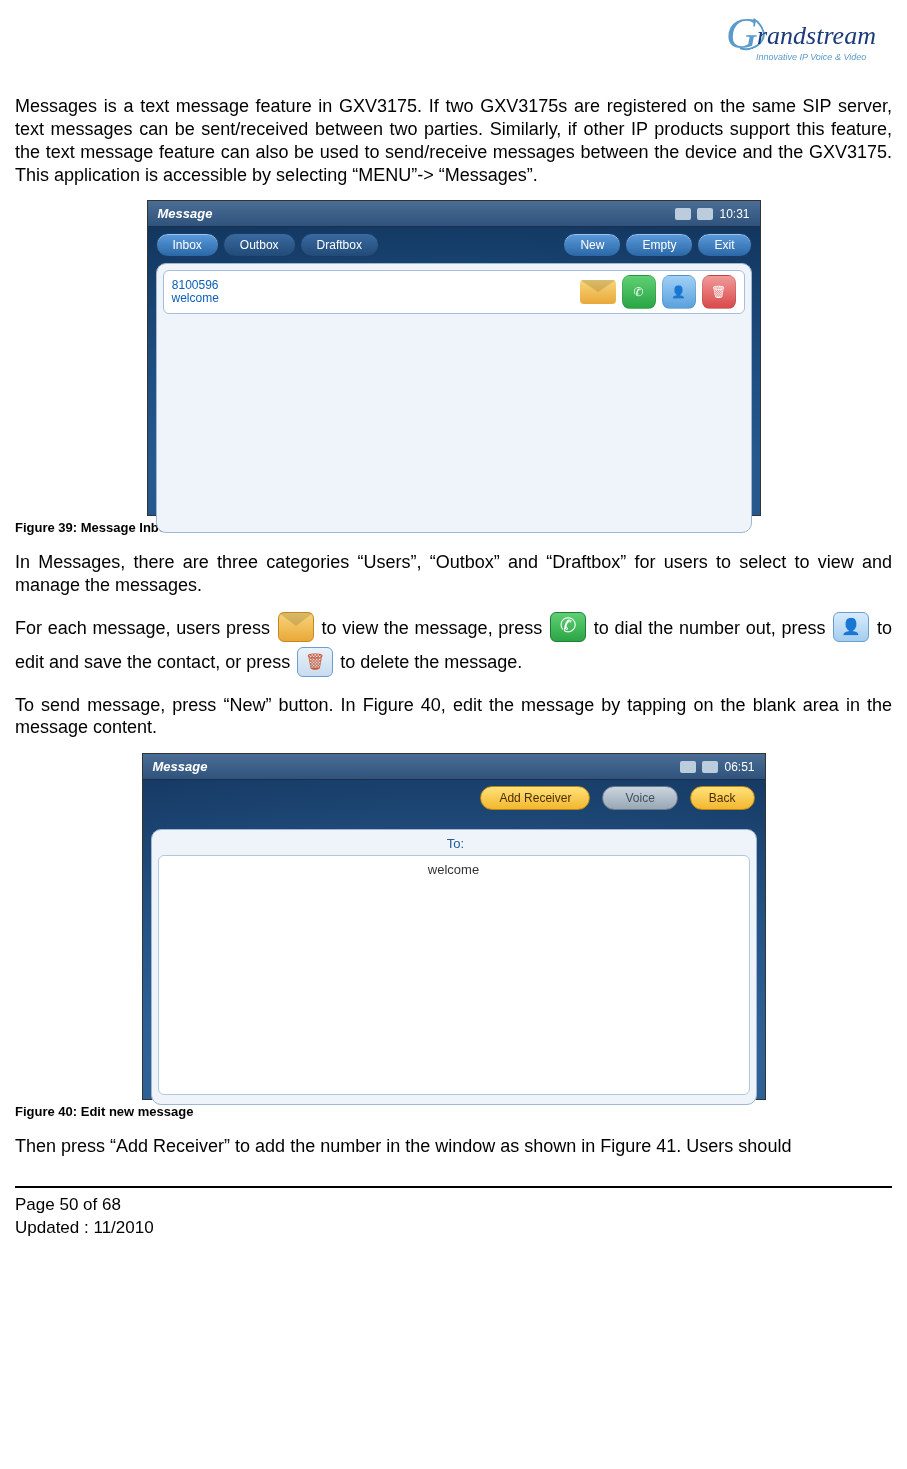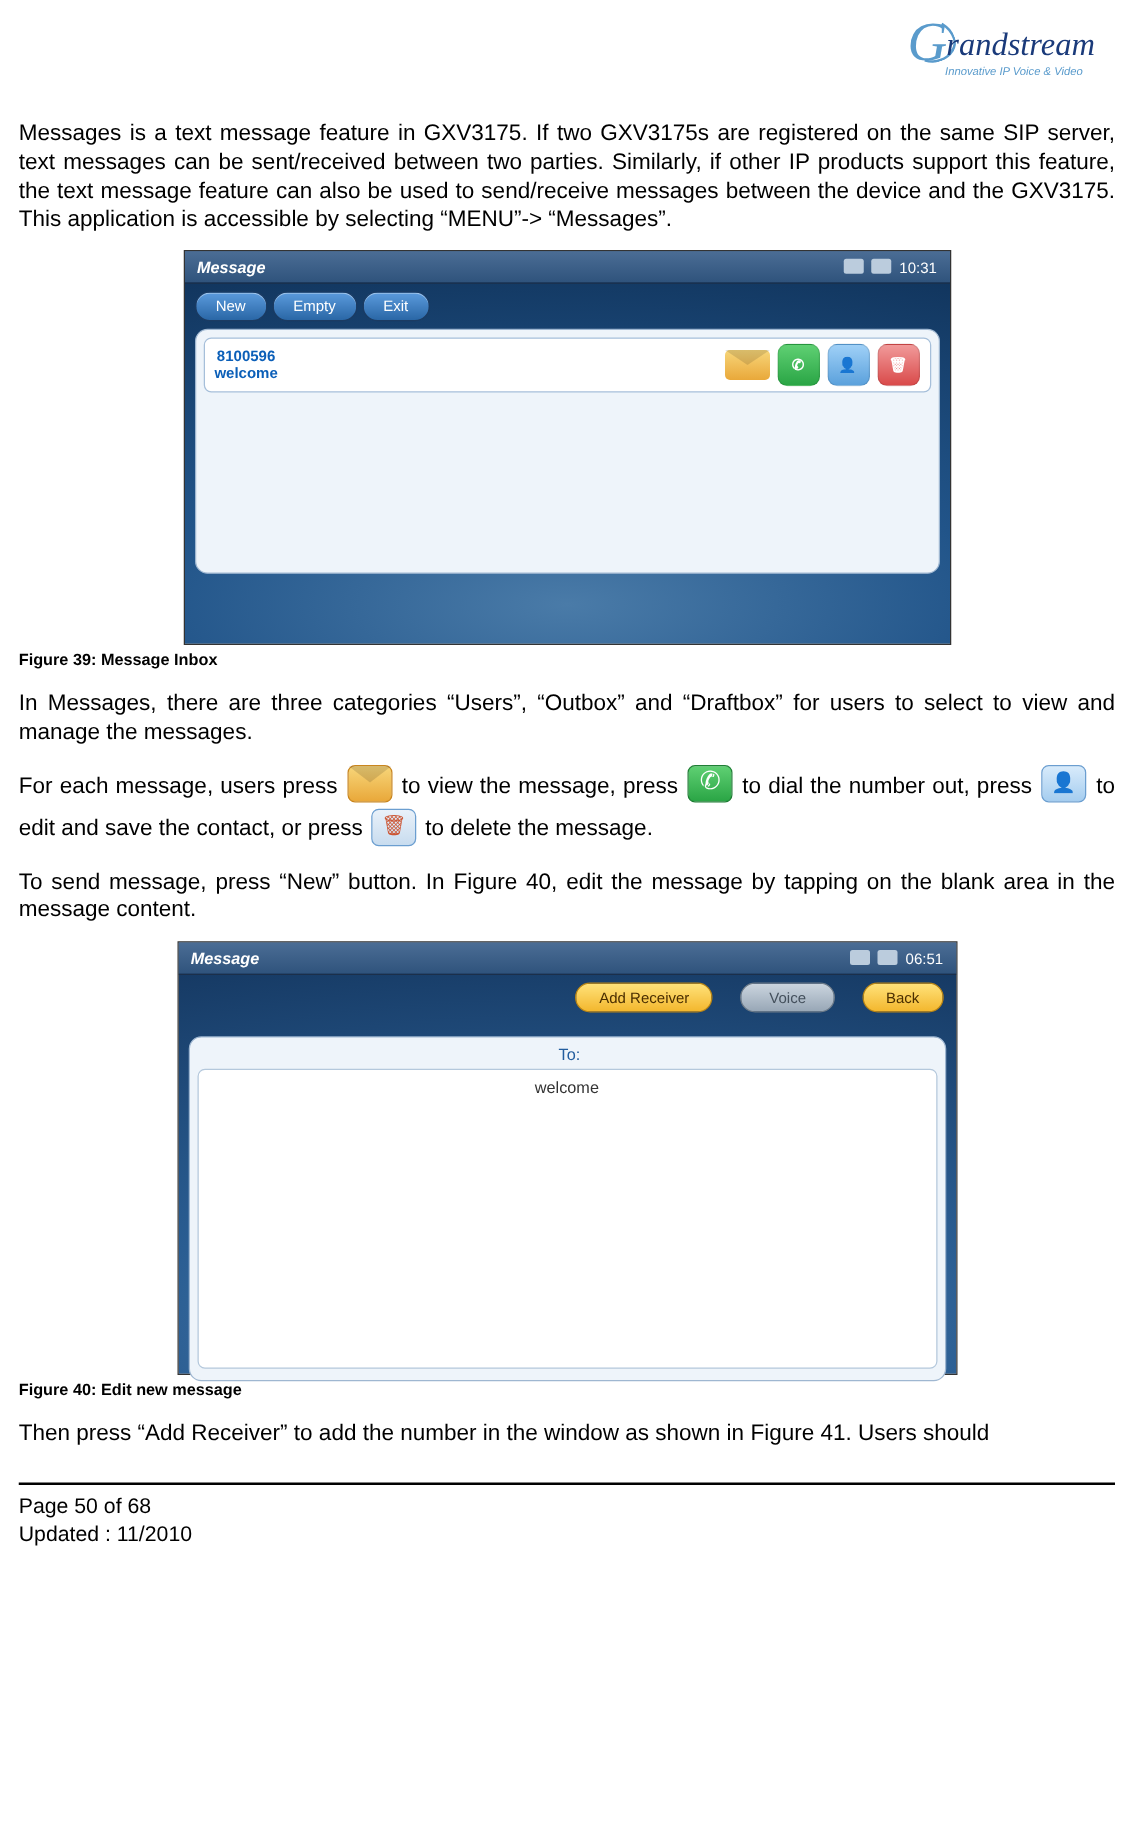--- a/index.html
+++ b/index.html
@@ -26,34 +26,33 @@
   .device1 {
     width: 614px; height: 316px;
     margin: 0 auto;
     background: radial-gradient(ellipse 140% 100% at 50% 90%, #4a7ba8 0%, #215489 40%, #0e2f55 100%);
     border: 1px solid #333;
     position: relative;
     font-size: 12px;
   }
   .titlebar { display: flex; align-items: center; justify-content: space-between; height: 26px; padding: 0 10px; color: #fff; background: linear-gradient(#4b6d95, #2f537c); border-bottom: 1px solid #1b2f4a; gap: 43px; }
   .titlebar-l { font-weight: bold; font-style: italic; font-size: 13px; }
-  .titlebar-r { display: flex; align-items: flex-start; gap: 6px; font-size: 12px; }
+  .titlebar-r { display: flex; align-items: center; gap: 6px; font-size: 12px; }
   .status-icon { width: 16px; height: 12px; background: #bcd; border-radius: 2px; display: inline-block; }
   .toolbar1 { display: flex; align-items: center; justify-content: space-between; padding: 6px 8px; }
   .tabs-l, .tabs-r { display: flex; gap: 4px; }
   .tab-btn { padding: 4px 16px; border-radius: 12px; font-size: 12px; color: #fff; background: linear-gradient(#3a6aa0, #214a78); border: 1px solid #1b3b62; cursor: pointer; }
   .tab-btn.active { background: linear-gradient(#5b9bdd, #2a67a6); color: #fff; box-shadow: inset 0 1px 0 rgba(255,255,255,.4); }
   .msg-panel {
     margin: 0 8px 8px 8px;
-    height: 196px;
+    height: 270px;
     background: #eef4fa;
     border-radius: 10px;
     border: 1px solid #9fb7d1;
     padding: 6px;
-    font-weight: bold;
   }
   .msg-row {
     display: flex; align-items: center; justify-content: space-between;
     background: #fff;
     border: 1px solid #a6bfda;
     border-radius: 6px;
     padding: 2px 8px;
     height: 44px;
   }
   .msg-row .left { color: #0b5fb8; font-size: 12px; line-height: 1.1; }
@@ -78,21 +77,21 @@
 
   
   .device2 {
     width: 624px; height: 347px;
     margin: 0 auto;
     border: 1px solid #333;
     background: radial-gradient(ellipse 140% 100% at 50% 90%, #5083b0 0%, #2a5d92 40%, #12335b 100%);
     position: relative;
     font-size: 12px;
   }
-  .tb2 { display: flex; align-items: center; justify-content: flex-end; gap: 22px; padding: 6px 10px; border-radius: 11px; }
+  .tb2 { display: flex; align-items: center; justify-content: flex-end; gap: 12px; padding: 6px 10px; border-radius: 11px; }
   .yb-btn { padding: 4px 18px; border-radius: 14px; font-size: 12px; background: linear-gradient(#ffe27a, #f3b72e); border: 1px solid #b88414; color: #4a2e00; cursor: pointer; }
   .gy-btn { padding: 4px 22px; border-radius: 14px; font-size: 12px; background: linear-gradient(#cbd5df, #98a7b6); border: 1px solid #6c7a88; color: #44505c; cursor: default; }
   .compose {
     margin: 13px 8px 8px 8px;
     background: #eef4fa; border: 1px solid #9fb7d1; border-radius: 10px;
     padding: 4px 6px 6px 6px; height: 276px;
   }
   .to-row { font-size: 13px; color: #235d9e; padding: 2px 4px 2px 8px; }
   .compose-inner { margin-top: 2px; height: 240px; background: #fff; border: 1px solid #b4c8dc; border-radius: 6px; padding: 6px 8px; font-size: 13px; color: #333; }
 
@@ -122,20 +121,25 @@
   <div class="device1">
     <div class="titlebar">
       <span class="titlebar-l">Message</span>
       <span class="titlebar-r">
         <span class="status-icon"></span>
         <span class="status-icon"></span>
         <span>10:31</span>
       </span>
     </div>
     <div class="toolbar1">
+      <div class="tabs-l">
+        <span class="tab-btn active">Inbox</span>
+        <span class="tab-btn">Outbox</span>
+        <span class="tab-btn">Draftbox</span>
+      </div>
       <div class="tabs-r">
         <span class="tab-btn active">New</span>
         <span class="tab-btn active">Empty</span>
         <span class="tab-btn active">Exit</span>
       </div>
     </div>
     <div class="msg-panel">
       <div class="msg-row">
         <div class="left">
           <div>8100596</div>

